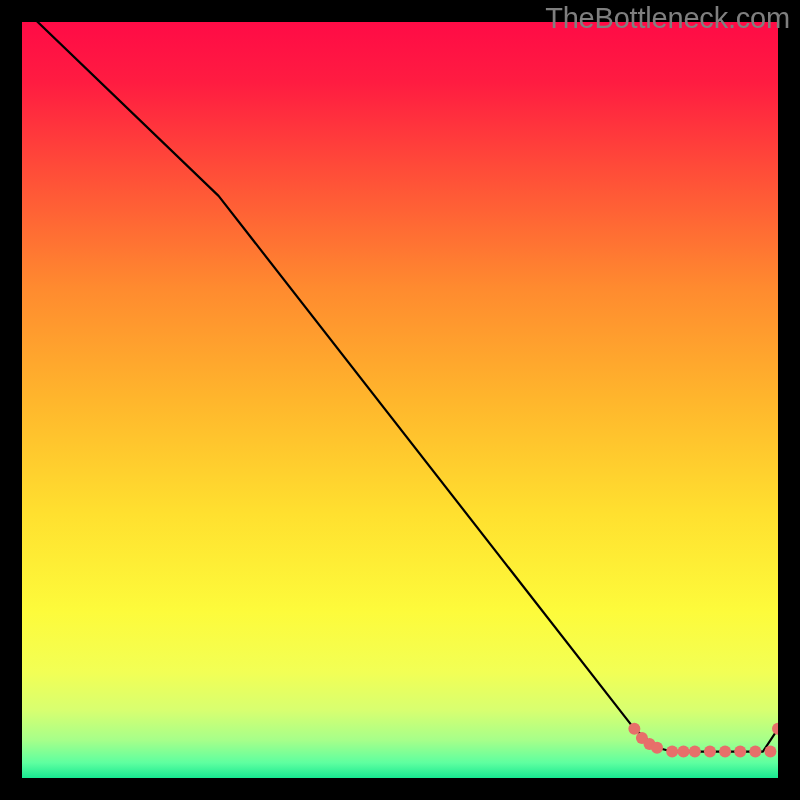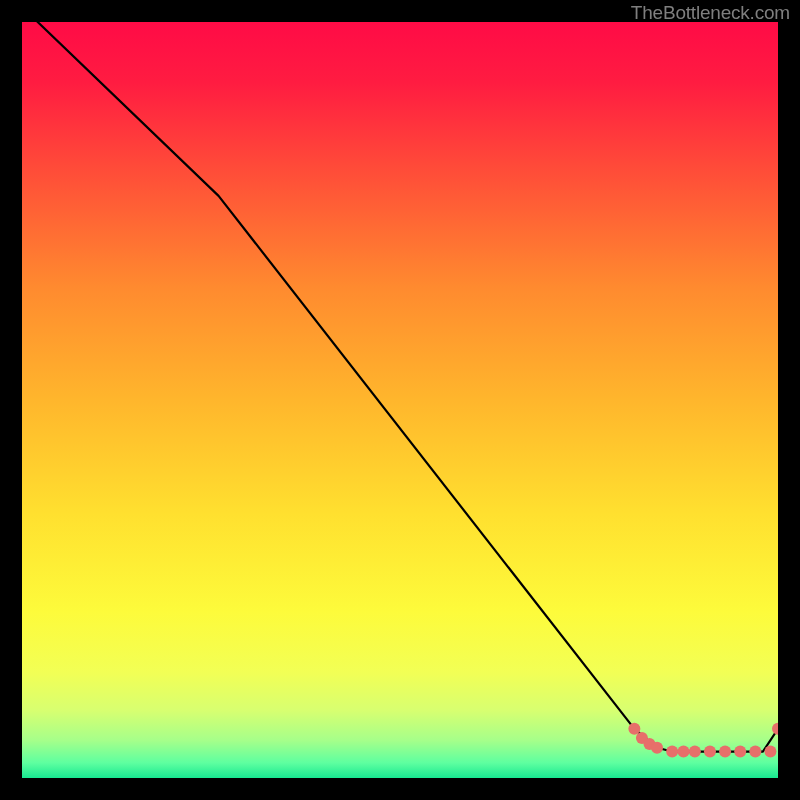--- a/index.html
+++ b/index.html
@@ -14,21 +14,21 @@
   .stage {
     position: relative;
     width: 800px;
     height: 800px;
   }
   .watermark {
     position: absolute;
     top: 2px;
     right: 10px;
     color: #7f7f7f;
-    font-size: 19px;
+    font-size: 29px;
     font-weight: 500;
     letter-spacing: -0.2px;
     z-index: 4;
   }
   .plot-frame {
     position: absolute;
     left: 22px;
     top: 22px;
     width: 756px;
     height: 756px;

